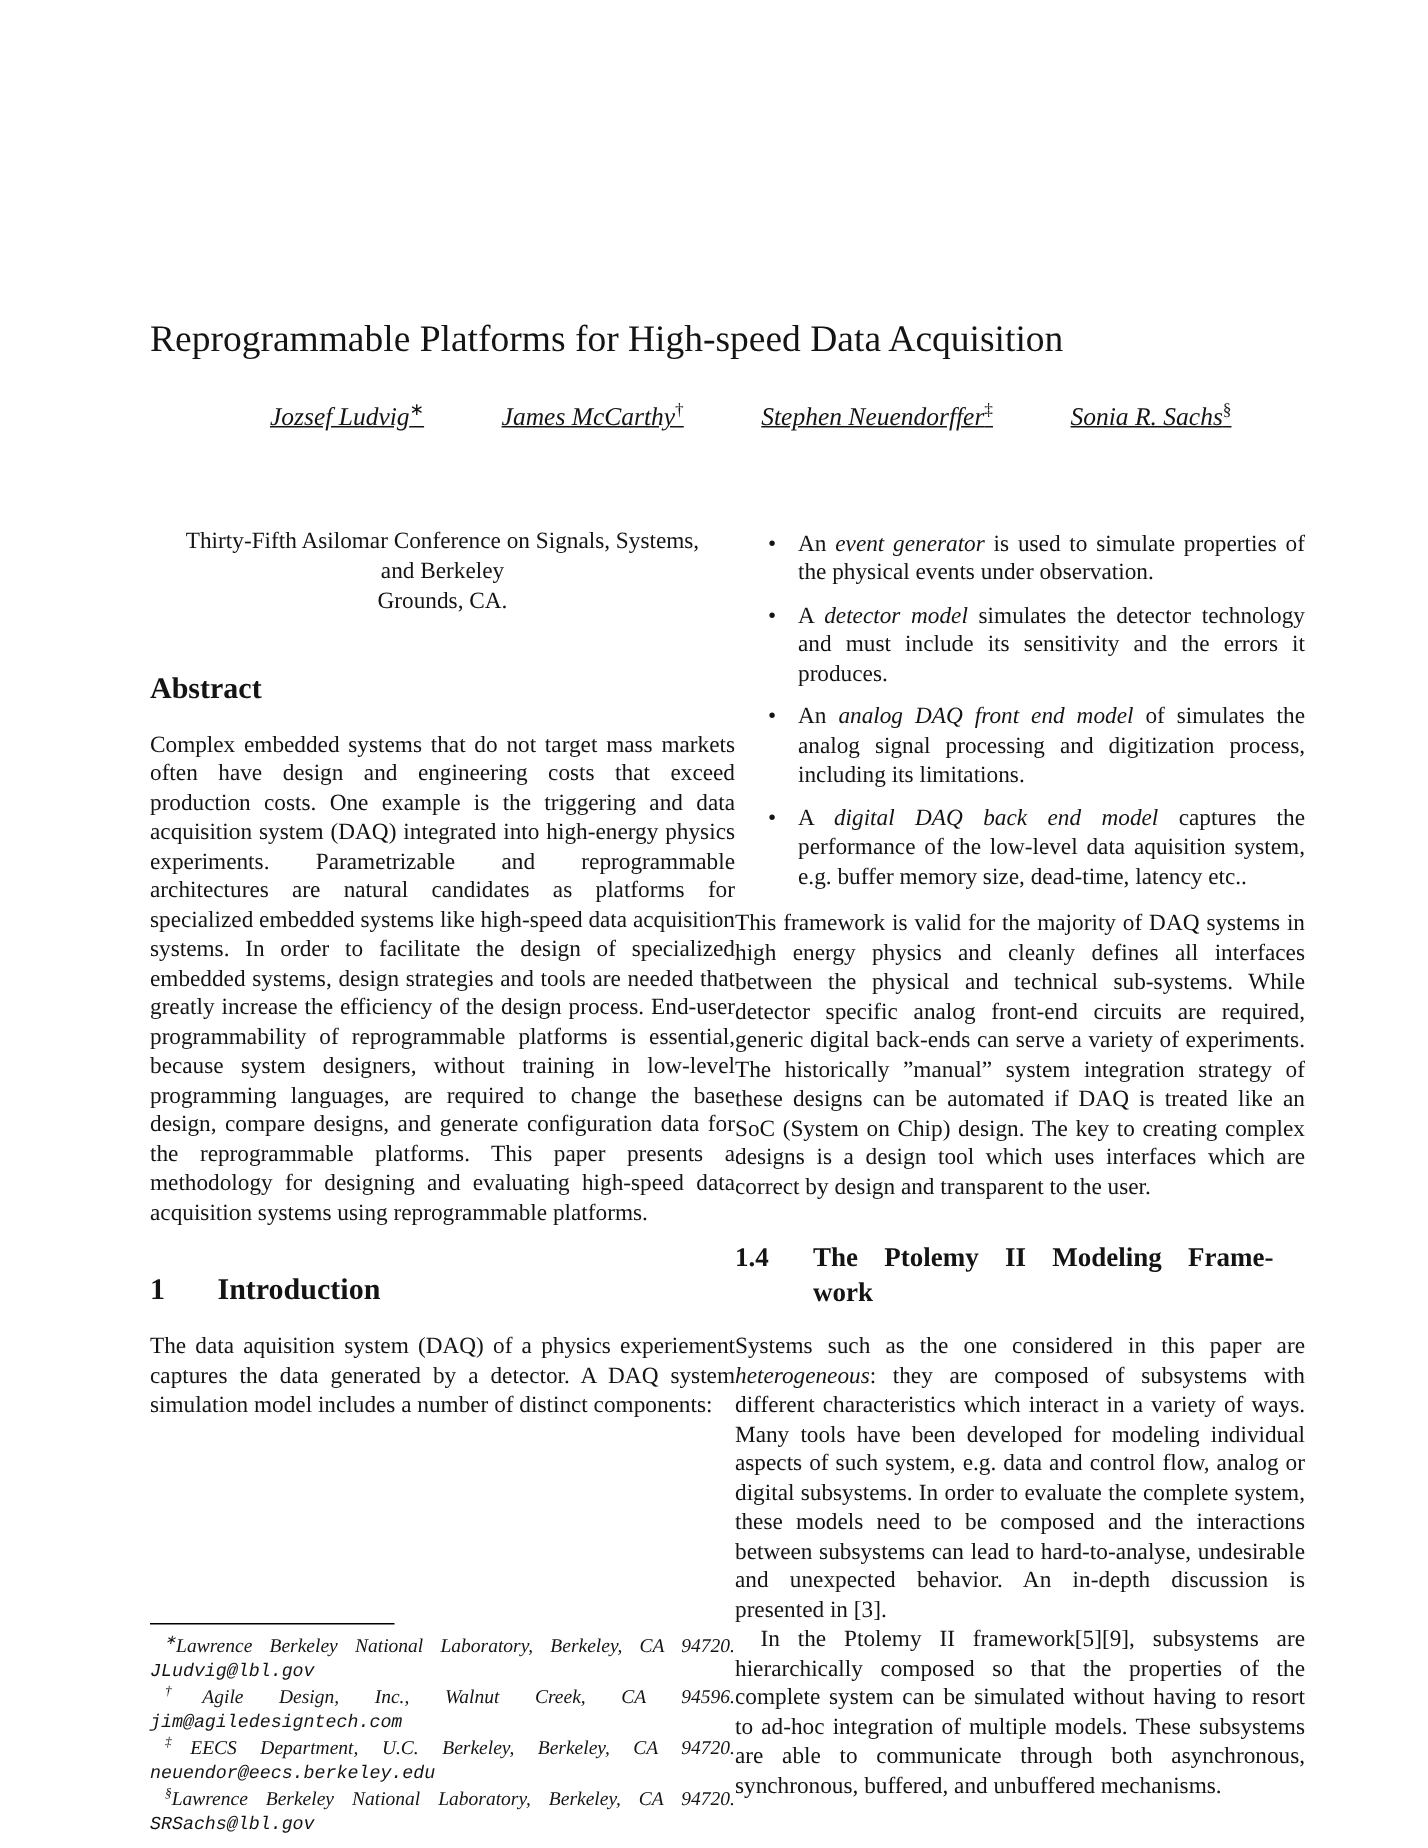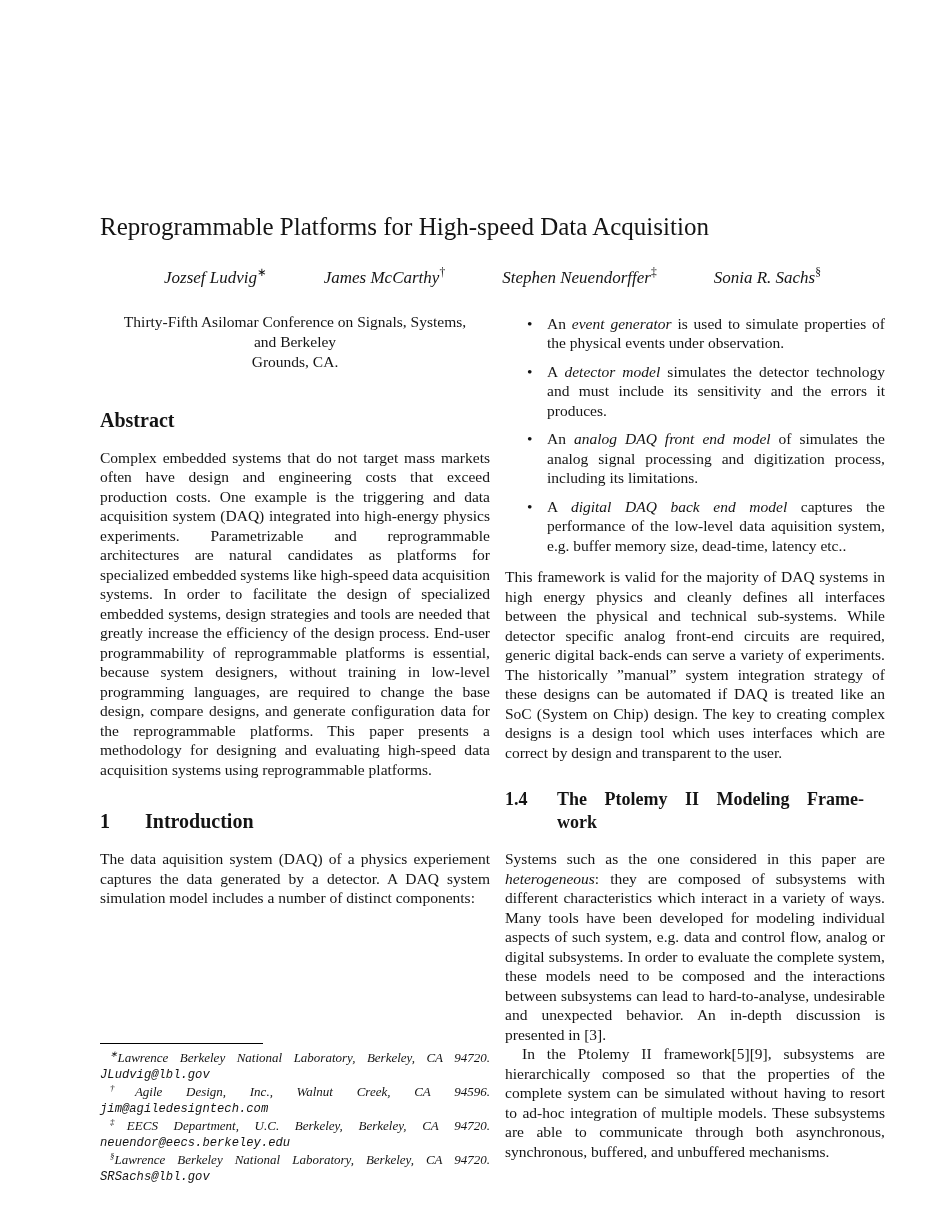--- a/index.html
+++ b/index.html
@@ -1,24 +1,24 @@
 <!DOCTYPE html>
 <html lang="en"><head>
 <meta charset="utf-8">
 <style>
   html,body{margin:0;padding:0;background:#fff;}
   body{width:952px;height:1232px;overflow:hidden;color:#141414;
        font-family:"Liberation Serif",serif;font-size:15.5px;line-height:19.5px;}
   .page{padding:0 67px 0 100px;}
   .paper-title{font-size:25px;font-weight:normal;text-align:left;margin:212px 0 0 0;line-height:30px;}
-  .authors{display:flex;justify-content:space-between;margin:26px 64px 0 64px;
-           font-style:italic;font-size:17px;}
+  .authors{display:flex;justify-content:space-between;margin:26px 64px 0 80px;
+           font-style:italic;font-size:17px;text-decoration:underline;}
   .authors sup{font-style:normal;}
   sup{font-size:68%;line-height:0;}
-  .columns{display:flex;gap:15px;margin-top:24px;height:874px;}
+  .columns{display:flex;margin-top:63px;height:874px;}
   .col-left{width:390px;display:flex;flex-direction:column;}
   .col-right{width:380px;}
   .conference{text-align:center;line-height:20px;}
   h2{font-size:20px;font-weight:bold;margin:36px 0 16px 0;line-height:24px;}
   h2.numbered{display:flex;margin:30px 0 16px 0;}
   .sec-num{width:45px;flex:none;}
   h3{font-size:18px;font-weight:bold;margin:26px 0 15px 0;display:flex;line-height:23px;}
   .sub-num{width:52px;flex:none;}
   .sub-line1{word-spacing:13px;}
   p{margin:0;text-align:justify;}

